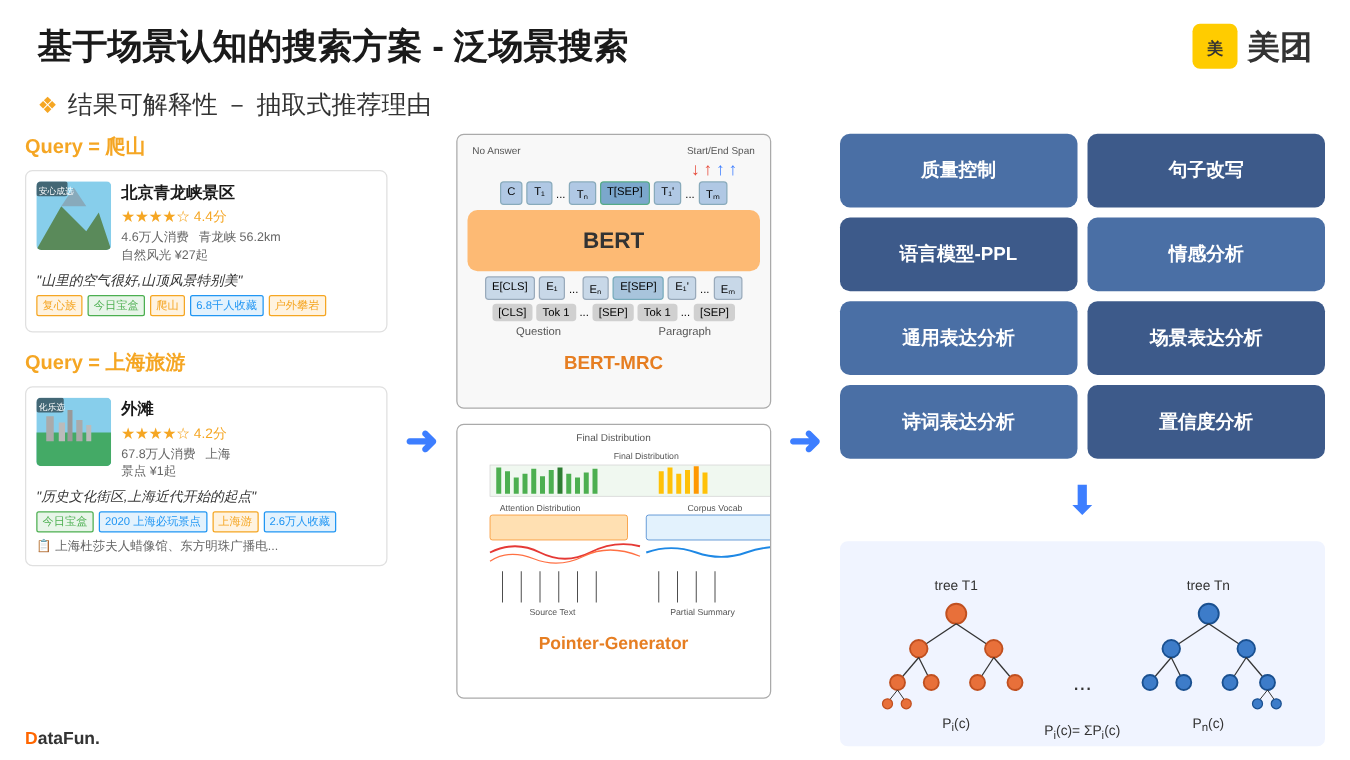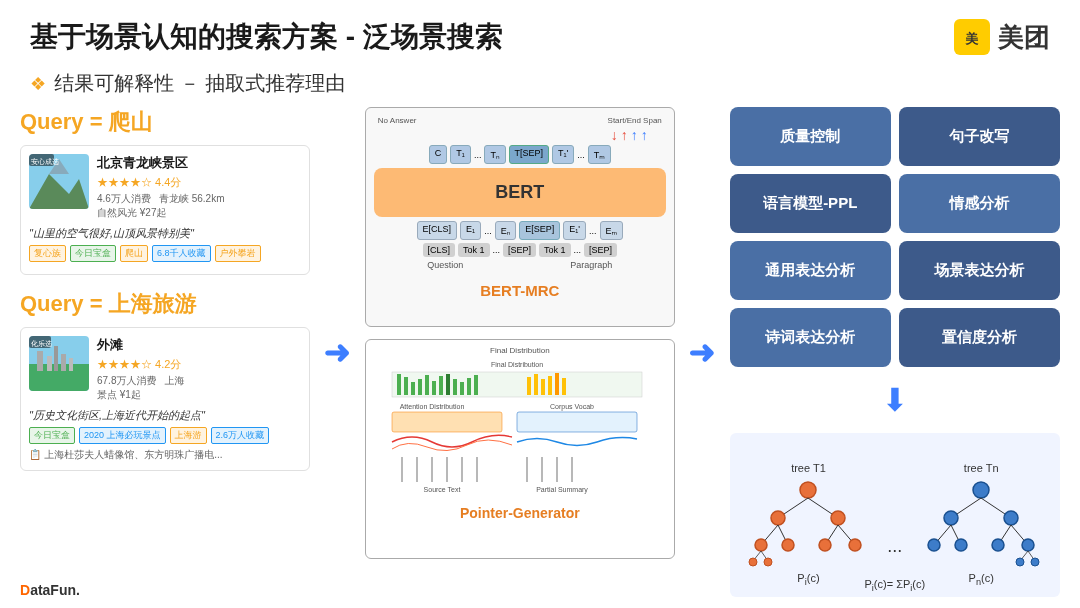--- a/index.html
+++ b/index.html
@@ -72,21 +72,21 @@
     
     .left-panel {
       width: 290px;
       flex-shrink: 0;
     }
 
     .query-section {
       margin-bottom: 14px;
     }
     .query-label {
-      font-size: 22px;
+      font-size: 16px;
       font-weight: bold;
       color: #f5a623;
       margin-bottom: 8px;
     }
 
     .search-result-card {
       border: 1px solid #e0e0e0;
       border-radius: 6px;
       padding: 8px;
       background: #fff;
@@ -157,21 +157,21 @@
       border: 1px solid #2196f3;
       color: #2196f3;
     }
     .card-extra {
       font-size: 10px;
       color: #666;
     }
 
     
     .middle-panel {
-      width: 310px;
+      width: 252px;
       flex-shrink: 0;
       display: flex;
       flex-direction: column;
       gap: 12px;
     }
 
     .bert-diagram {
       border: 1.5px solid #aaa;
       border-radius: 6px;
       padding: 8px;

